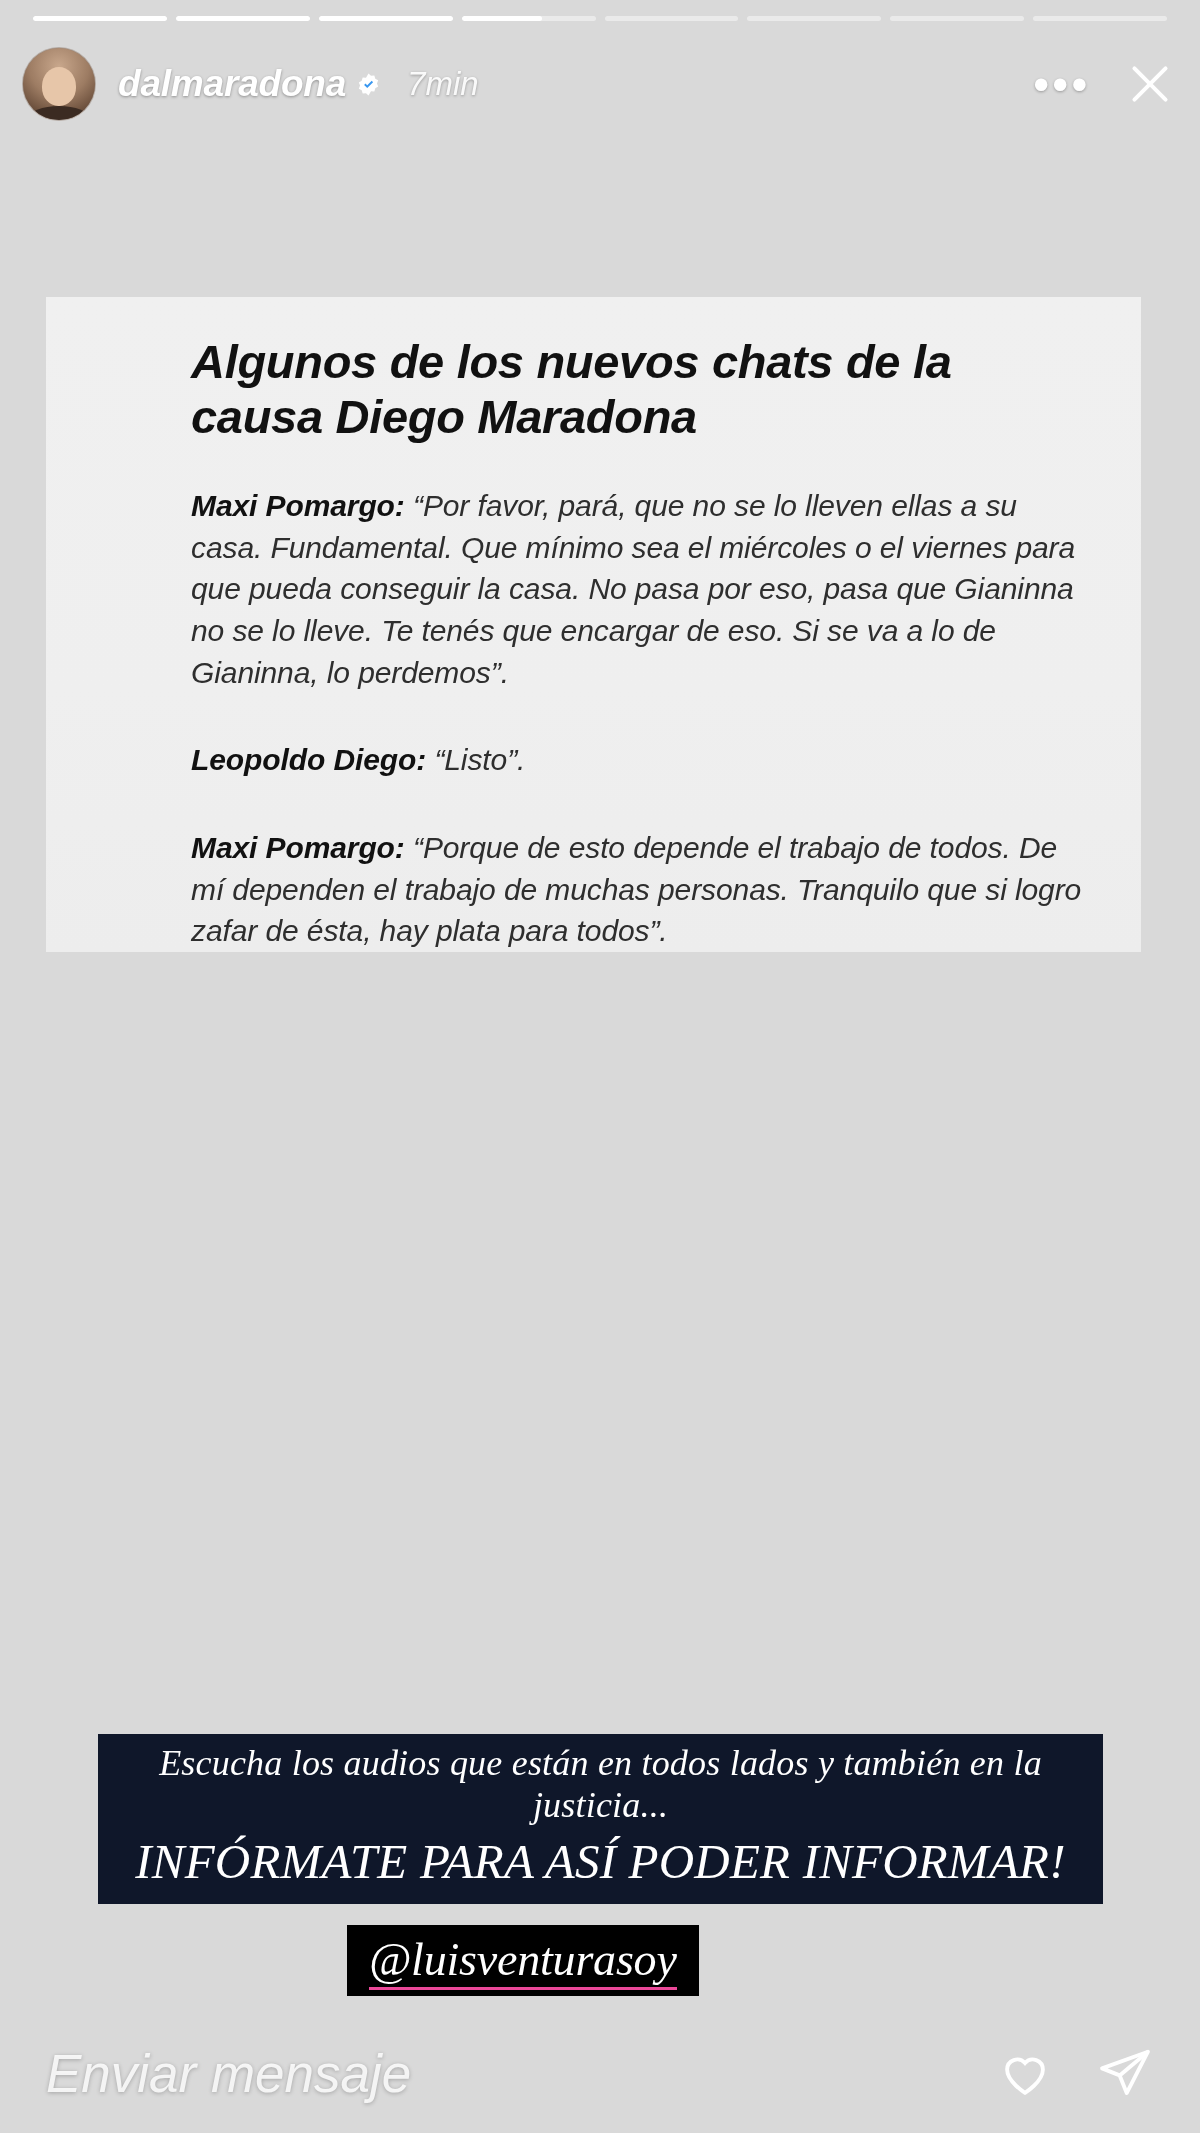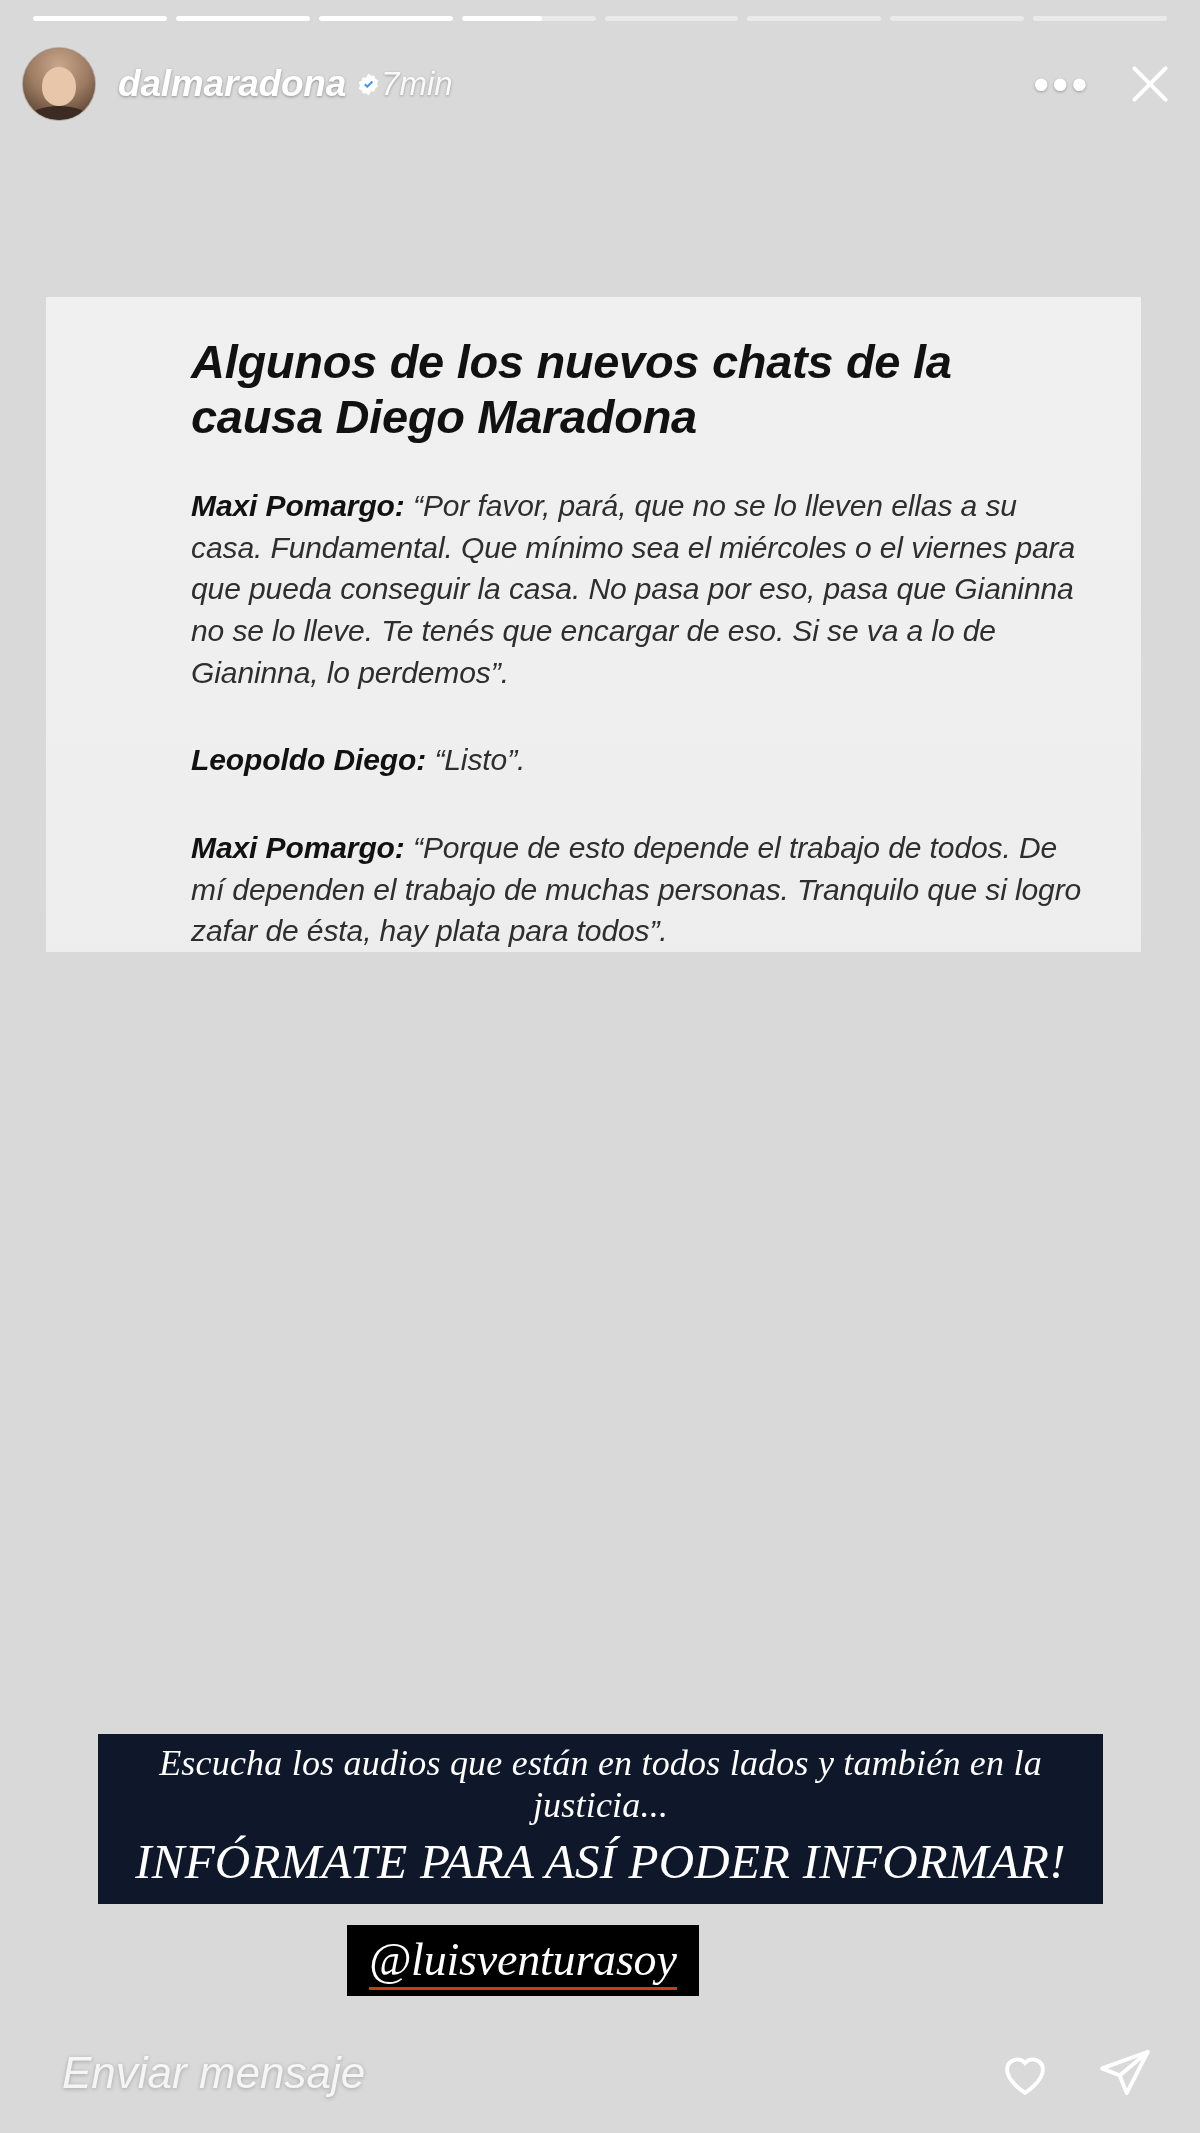--- a/index.html
+++ b/index.html
@@ -103,20 +103,21 @@
     white-space: nowrap;
   }
   .verified {
     margin-left: 10px;
     width: 25px;
     height: 25px;
     flex: 0 0 auto;
     display: inline-block;
   }
   .time {
+    margin-left: 26px;
     color: rgba(255,255,255,0.92);
     font-size: 33px;
     text-shadow: 0 1px 3px rgba(0,0,0,0.3);
     white-space: nowrap;
   }
   .header-spacer { flex: 1 1 auto; }
   .more-btn {
     color: #fff;
     font-size: 46px;
     line-height: 20px;
@@ -207,43 +208,42 @@
     left: 347px;
     top: 1925px;
     background: #000000;
     color: #ffffff;
     font-family: "Liberation Serif", serif;
     font-size: 46px;
     padding: 8px 22px 10px 22px;
     letter-spacing: -0.2px;
   }
   .mention span {
-    border-bottom: 3px solid #c2410c;
+    border-bottom: 3px solid #ec4899;
     padding-bottom: 2px;
   }
 
   
   .footer {
     position: absolute;
     left: 0;
     right: 0;
     bottom: 0;
     height: 120px;
     display: flex;
     align-items: center;
     padding: 0 46px;
     box-sizing: border-box;
     z-index: 40;
   }
   .msg-input {
     color: rgba(255,255,255,0.85);
-    font-size: 44px;
+    font-size: 53px;
     flex: 1 1 auto;
     text-shadow: 0 1px 4px rgba(0,0,0,0.25);
-    margin-left: 16px;
   }
   .heart-icon, .send-icon {
     width: 58px;
     height: 58px;
     flex: 0 0 auto;
     margin-left: 42px;
   }
 </style>
 </head>
 <body>

